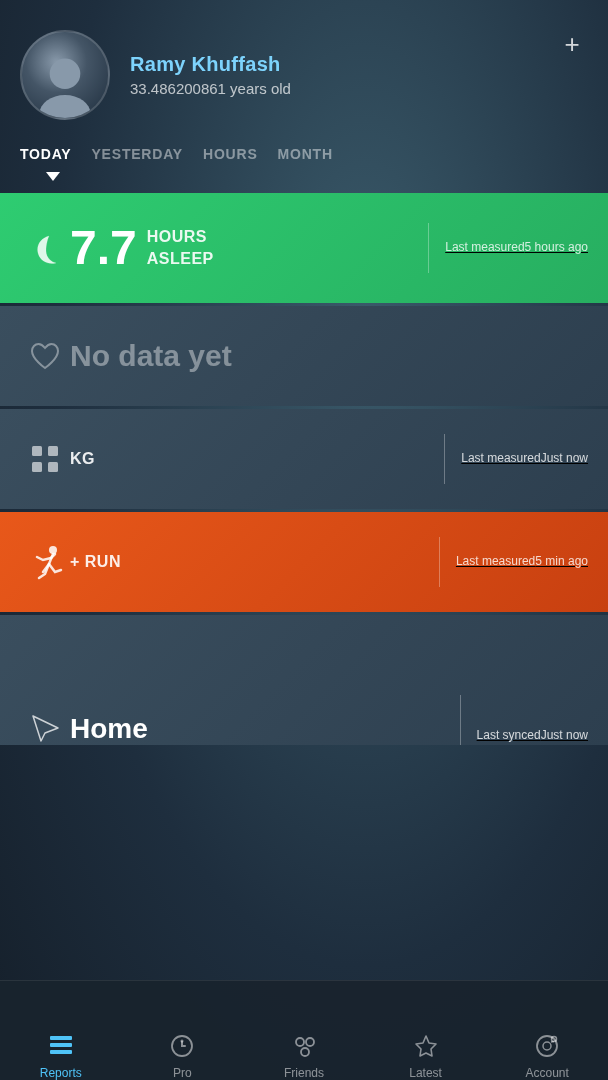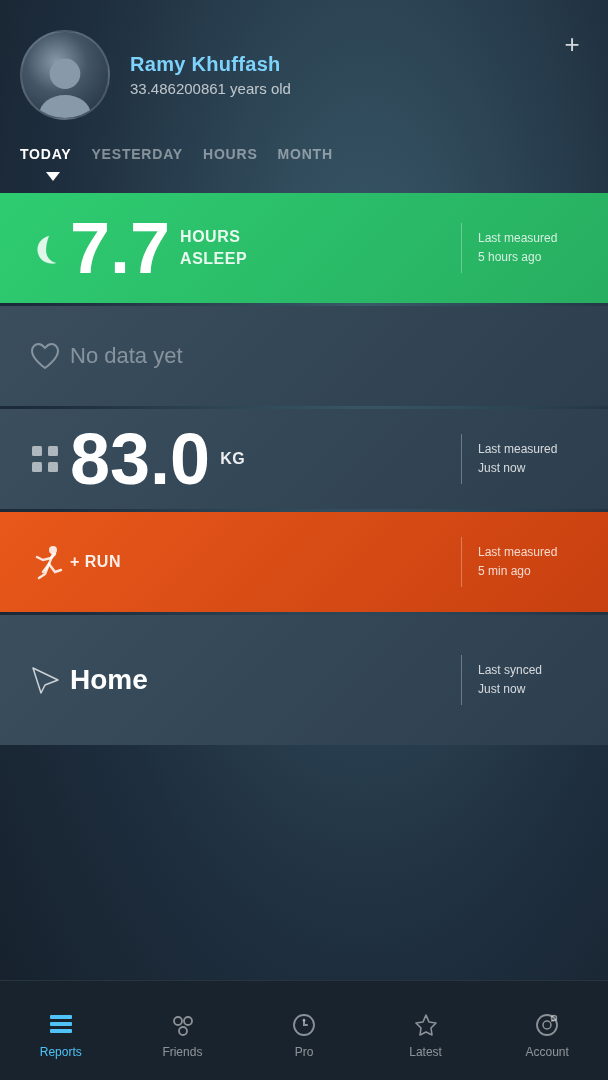--- a/index.html
+++ b/index.html
@@ -163,21 +163,21 @@
     }
 
     .card-main {
       flex: 1;
       display: flex;
       align-items: center;
       gap: 10px;
     }
 
     .card-value {
-      font-size: 72px;
+      font-size: 48px;
       font-weight: 700;
       color: #ffffff;
       line-height: 1;
     }
 
     .card-label {
       display: flex;
       flex-direction: column;
     }
 
@@ -191,49 +191,50 @@
 
     .card-divider {
       width: 1px;
       height: 50px;
       background: rgba(255,255,255,0.3);
       margin: 0 16px;
     }
 
     .card-time {
       display: flex;
-      flex-direction: column;
+      flex-direction: row;
       align-items: flex-start;
       min-width: 110px;
+      text-decoration: underline;
     }
 
     .card-time-label {
       font-size: 12px;
       color: rgba(255,255,255,0.8);
       line-height: 1.6;
     }
 
     .card-no-data {
-      font-size: 22px;
+      font-size: 30px;
       color: rgba(255,255,255,0.4);
-      font-weight: 400;
+      font-weight: 700;
     }
 
     .card-home-title {
       font-size: 28px;
       font-weight: 700;
       color: #ffffff;
     }
 
     
     .bottom-nav {
       height: 100px;
       background: rgba(25, 35, 45, 0.97);
       display: flex;
-      align-items: center;
+      align-items: flex-end;
       border-top: 1px solid rgba(255,255,255,0.08);
     }
 
     .nav-item {
       flex: 1;
       display: flex;
       flex-direction: column;
       align-items: center;
       justify-content: center;
       cursor: pointer;
@@ -354,21 +355,20 @@
     <div class="card card-gray">
       <div class="card-icon">
         <svg class="grid-icon" viewBox="0 0 36 36" fill="none" xmlns="http://www.w3.org/2000/svg">
           <rect x="5" y="5" width="10" height="10" rx="1.5" fill="rgba(255,255,255,0.6)"></rect>
           <rect x="21" y="5" width="10" height="10" rx="1.5" fill="rgba(255,255,255,0.6)"></rect>
           <rect x="5" y="21" width="10" height="10" rx="1.5" fill="rgba(255,255,255,0.6)"></rect>
           <rect x="21" y="21" width="10" height="10" rx="1.5" fill="rgba(255,255,255,0.6)"></rect>
         </svg>
       </div>
       <div class="card-main">
-        <span class="card-value">83.0</span>
         <div class="card-label">
           <span class="card-label-line">KG</span>
         </div>
       </div>
       <div class="card-divider"></div>
       <div class="card-time">
         <span class="card-time-label">Last measured</span>
         <span class="card-time-label">Just now</span>
       </div>
     </div>
@@ -395,21 +395,21 @@
           <span class="card-label-line">+ RUN</span>
         </div>
       </div>
       <div class="card-divider"></div>
       <div class="card-time">
         <span class="card-time-label">Last measured</span>
         <span class="card-time-label">5 min ago</span>
       </div>
     </div>
 
-    <div class="card card-gray" style="min-height: 130px;">
+    <div class="card card-gray" style="min-height: 130px; align-items: flex-end;">
       <div class="card-icon">
         <svg class="arrow-icon" viewBox="0 0 34 34" fill="none" xmlns="http://www.w3.org/2000/svg">
           <path d="M5 5 L30 17 L17 22 L13 30 Z" stroke="rgba(255,255,255,0.75)" stroke-width="1.5" fill="none" stroke-linejoin="round"></path>
         </svg>
       </div>
       <div class="card-main">
         <span class="card-home-title">Home</span>
       </div>
       <div class="card-divider"></div>
       <div class="card-time">
@@ -430,37 +430,37 @@
           <rect x="3" y="18" width="22" height="4" rx="1" fill="#4fc3f7"></rect>
         </svg>
       </div>
       <span class="nav-label">Reports</span>
     </div>
 
 
     <div class="nav-item">
       <div class="nav-icon">
         <svg width="28" height="28" viewBox="0 0 28 28" fill="none" xmlns="http://www.w3.org/2000/svg">
+          <circle cx="14" cy="14" r="10" stroke="rgba(255,255,255,0.5)" stroke-width="1.8" fill="none"></circle>
+          <path d="M14 10 L14 14 L17 14" stroke="rgba(255,255,255,0.5)" stroke-width="2" stroke-linecap="round"></path>
+          <circle cx="14" cy="9" r="1.5" fill="rgba(255,255,255,0.5)"></circle>
+        </svg>
+      </div>
+      <span class="nav-label">Pro</span>
+    </div>
+
+    <div class="nav-item">
+      <div class="nav-icon">
+        <svg width="28" height="28" viewBox="0 0 28 28" fill="none" xmlns="http://www.w3.org/2000/svg">
           <circle cx="10" cy="10" r="4" stroke="rgba(255,255,255,0.5)" stroke-width="1.8" fill="none"></circle>
           <circle cx="20" cy="10" r="4" stroke="rgba(255,255,255,0.5)" stroke-width="1.8" fill="none"></circle>
           <circle cx="15" cy="20" r="4" stroke="rgba(255,255,255,0.5)" stroke-width="1.8" fill="none"></circle>
         </svg>
       </div>
       <span class="nav-label">Friends</span>
-    </div>
-
-    <div class="nav-item">
-      <div class="nav-icon">
-        <svg width="28" height="28" viewBox="0 0 28 28" fill="none" xmlns="http://www.w3.org/2000/svg">
-          <circle cx="14" cy="14" r="10" stroke="rgba(255,255,255,0.5)" stroke-width="1.8" fill="none"></circle>
-          <path d="M14 10 L14 14 L17 14" stroke="rgba(255,255,255,0.5)" stroke-width="2" stroke-linecap="round"></path>
-          <circle cx="14" cy="9" r="1.5" fill="rgba(255,255,255,0.5)"></circle>
-        </svg>
-      </div>
-      <span class="nav-label">Pro</span>
     </div>
 
     <div class="nav-item">
       <div class="nav-icon">
         <svg width="26" height="26" viewBox="0 0 26 26" fill="none" xmlns="http://www.w3.org/2000/svg">
           <path d="M13 3 L16 10 L23 11 L18 16 L19 23 L13 20 L7 23 L8 16 L3 11 L10 10 Z" stroke="rgba(255,255,255,0.5)" stroke-width="1.6" fill="none" stroke-linejoin="round"></path>
         </svg>
       </div>
       <span class="nav-label">Latest</span>
     </div>

